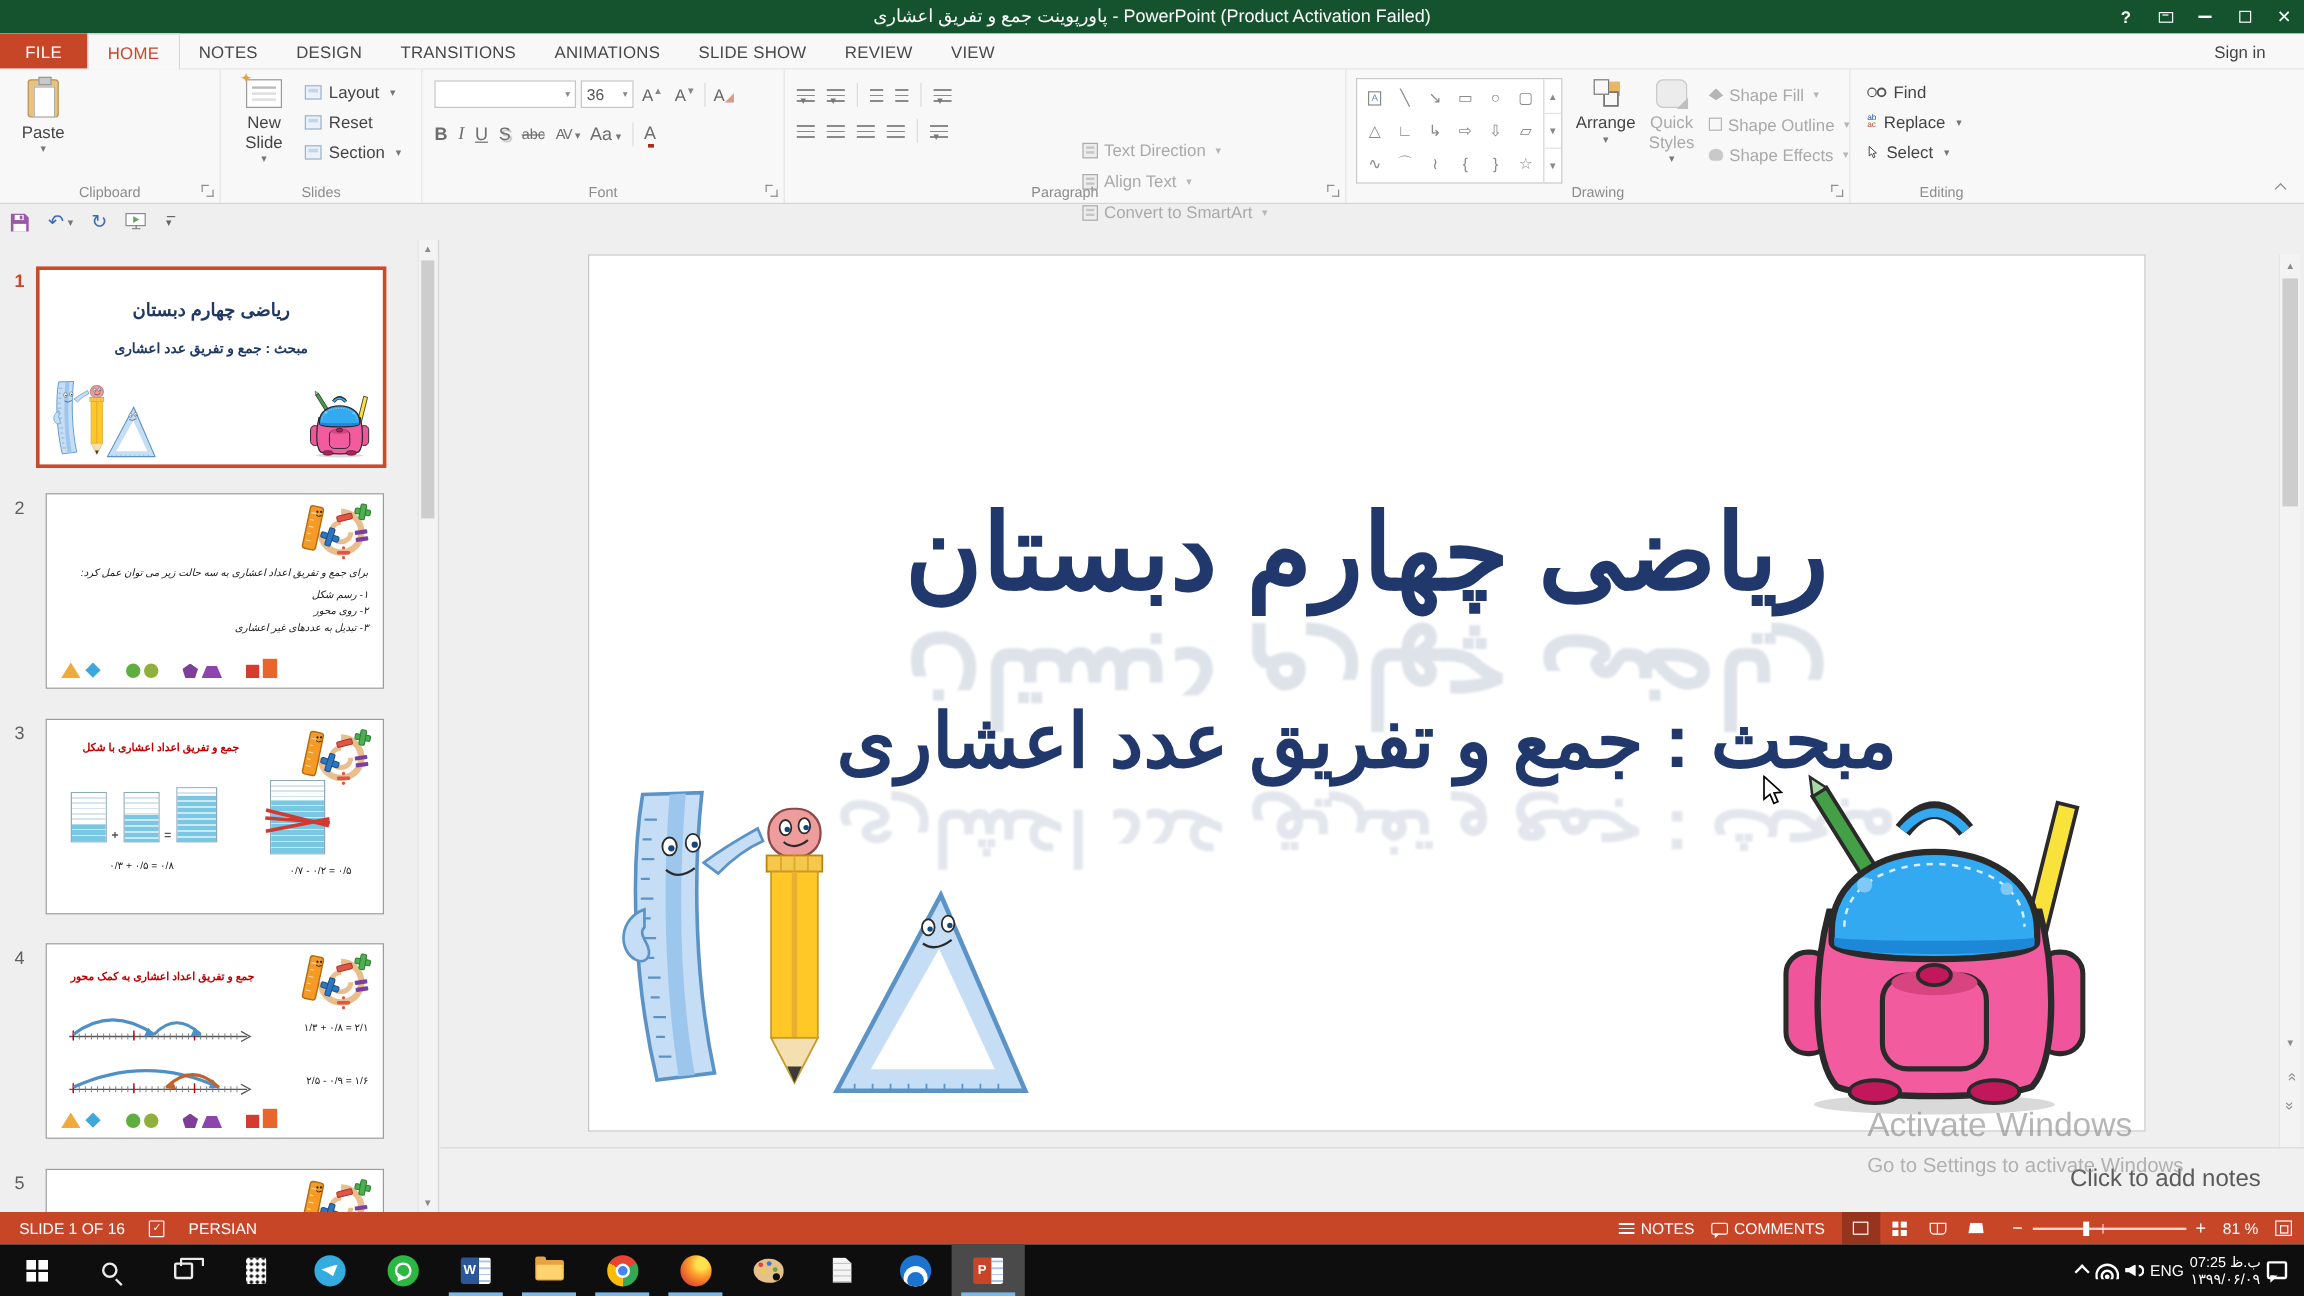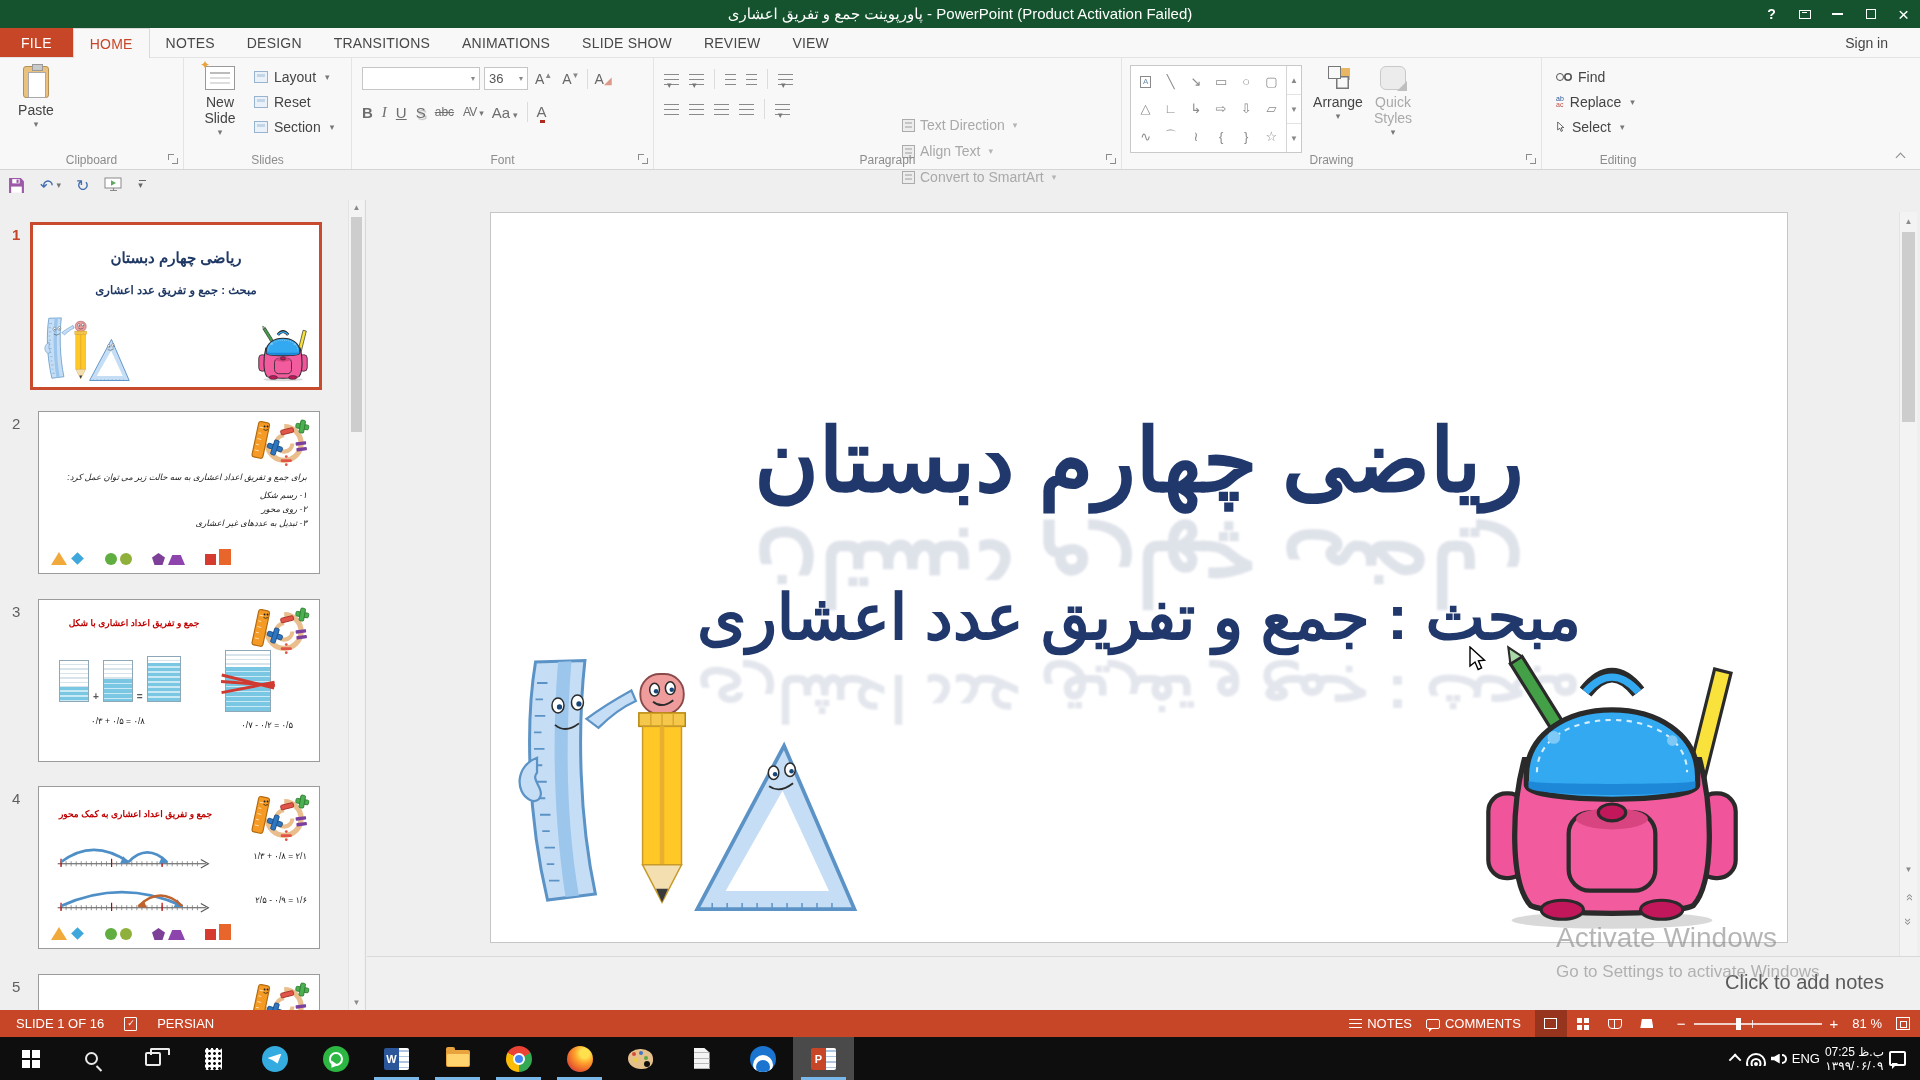--- a/index.html
+++ b/index.html
@@ -590,20 +590,34 @@
         </div>
       </div>
       <div class="arrange-btn bigbtn">
         <span class="ic-arrange"></span>
         <span class="ddb">Arrange</span>
       </div>
       <div class="quick-btn bigbtn">
         <span class="ic-quick"></span>
         <span class="ddb">Quick Styles</span>
       </div>
+      <div class="draw-right">
+        <div class="smallrow dd dim">
+            <span class="ic-fill"></span>
+            <span>Shape Fill</span>
+          </div>
+        <div class="smallrow dd dim">
+            <span class="ic-outline"></span>
+            <span>Shape Outline</span>
+          </div>
+        <div class="smallrow dd dim">
+            <span class="ic-effects"></span>
+            <span>Shape Effects</span>
+          </div>
+      </div>
       <div class="glabel">Drawing</div>
       <div class="lnch"></div>
     </div>
 
     <div class="rgroup g-editing">
       <div class="edit-col">
         <div class="smallrow">
             <span class="ic-find"></span>
             <span>Find</span>
           </div>

